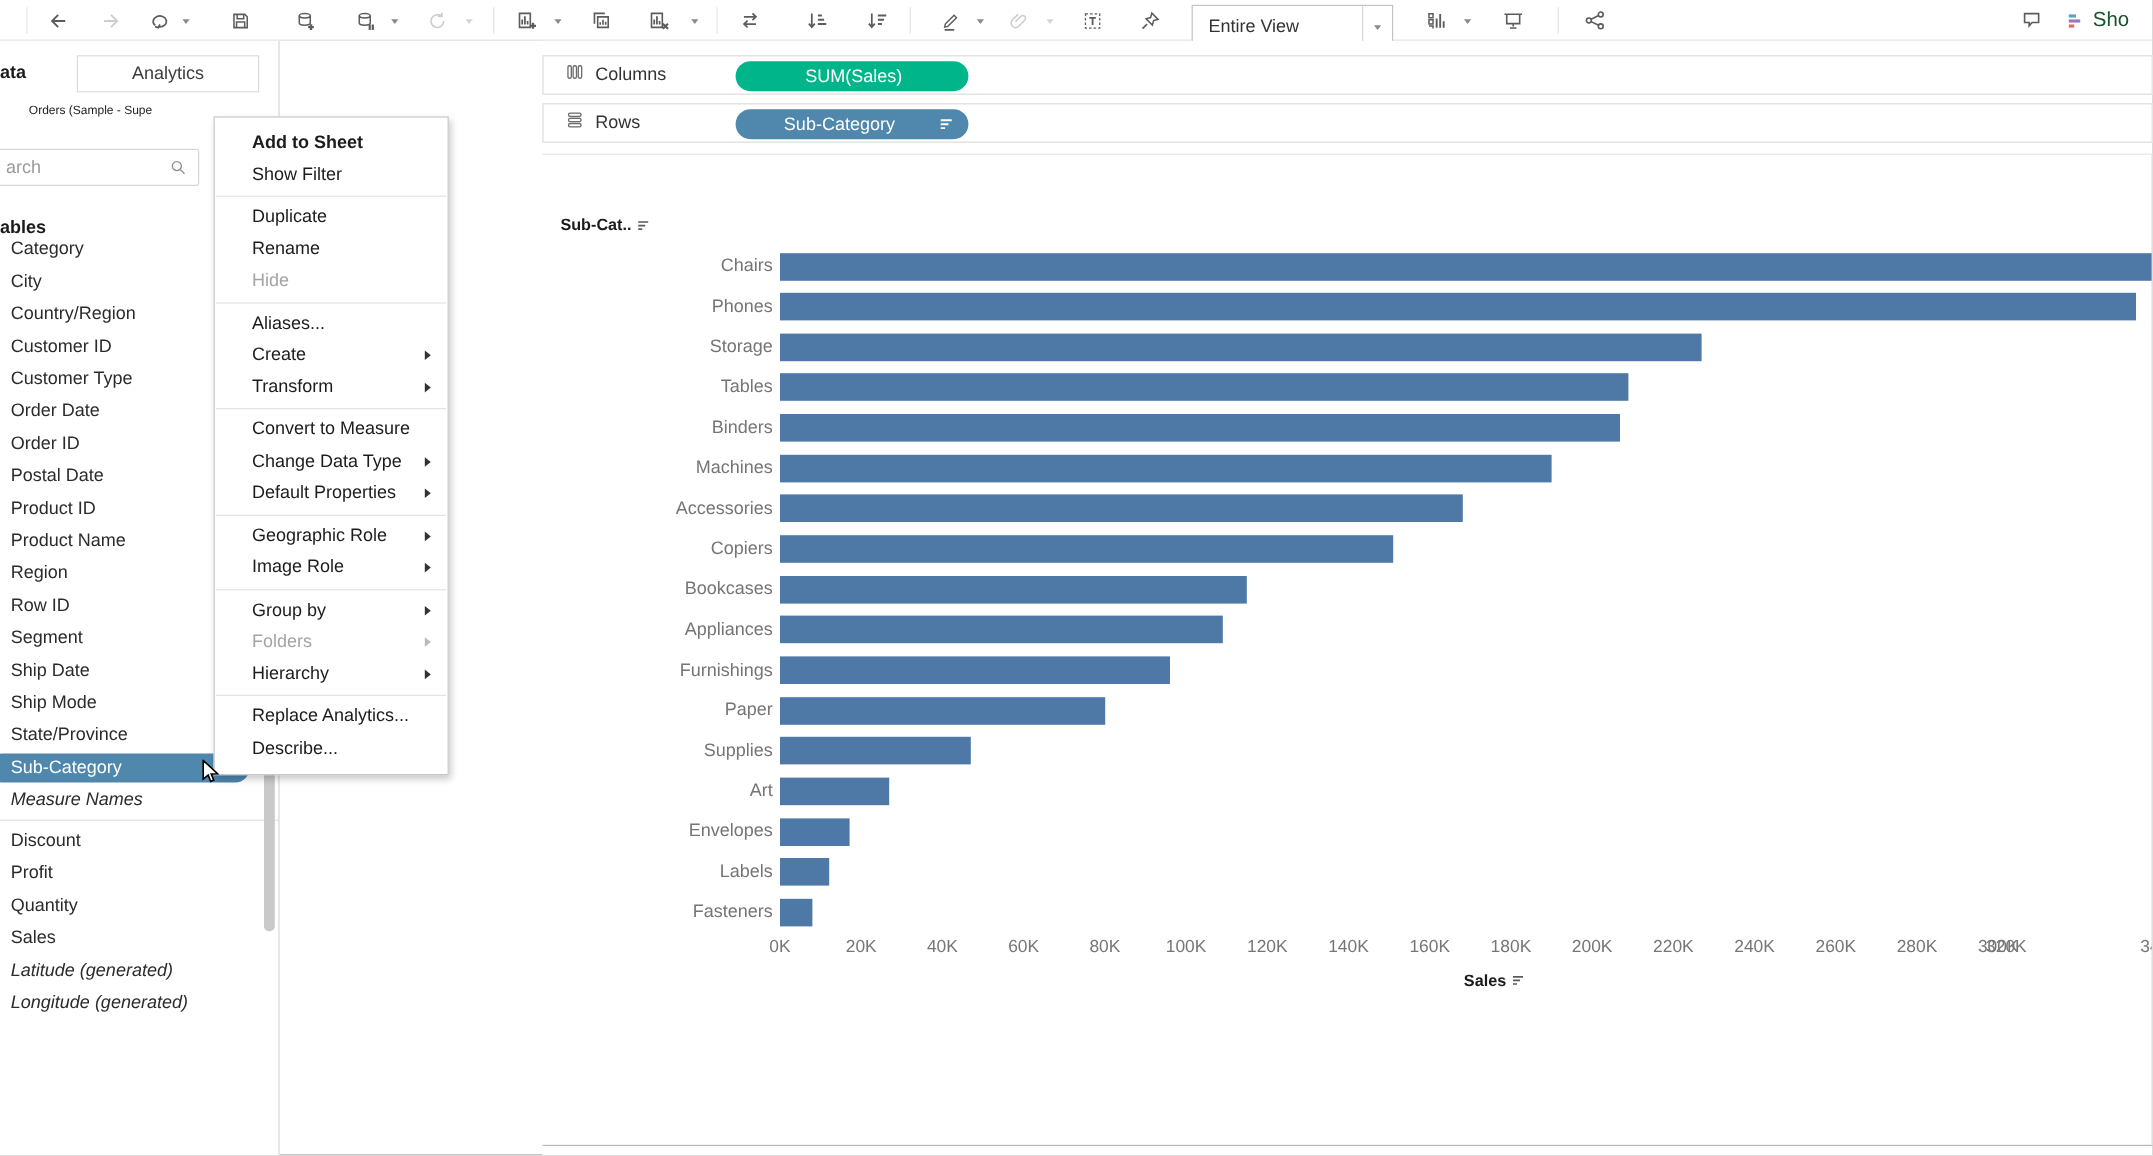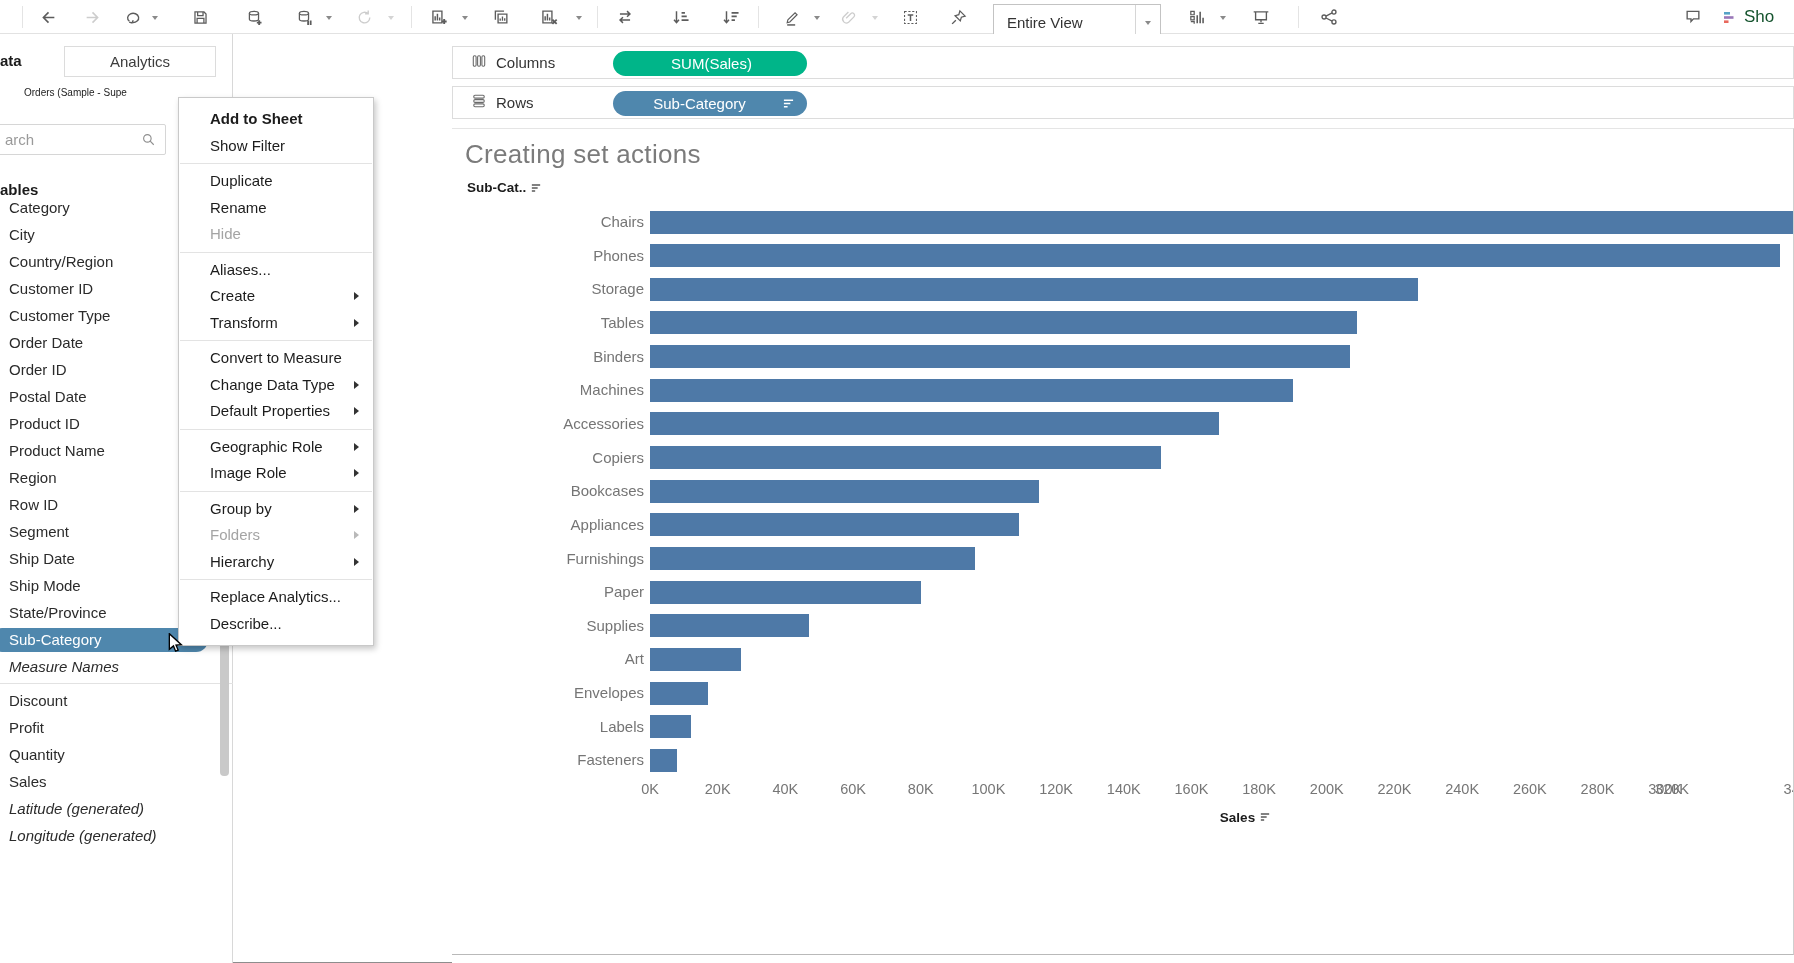--- a/index.html
+++ b/index.html
@@ -408,21 +408,20 @@
         <span class="pt">Sub-Category</span>
         <span class="psort" style="color:#fff">
             <svg width="11" height="11">
               <use href="#i-sortbars"></use>
             </svg>
           </span>
       </div>
     </div>
 
     <div class="chart">
-      <div class="ctitle">Creating set actions</div>
       <div class="chead">
         <span>Sub-Cat..</span>
         <span style="color:#5a5a5a;display:flex">
             <svg width="10" height="10">
               <use href="#i-sortbars"></use>
             </svg>
           </span>
       </div>
       <div id="chart-rows">
           <div class="crow" style="top: 76px;">

